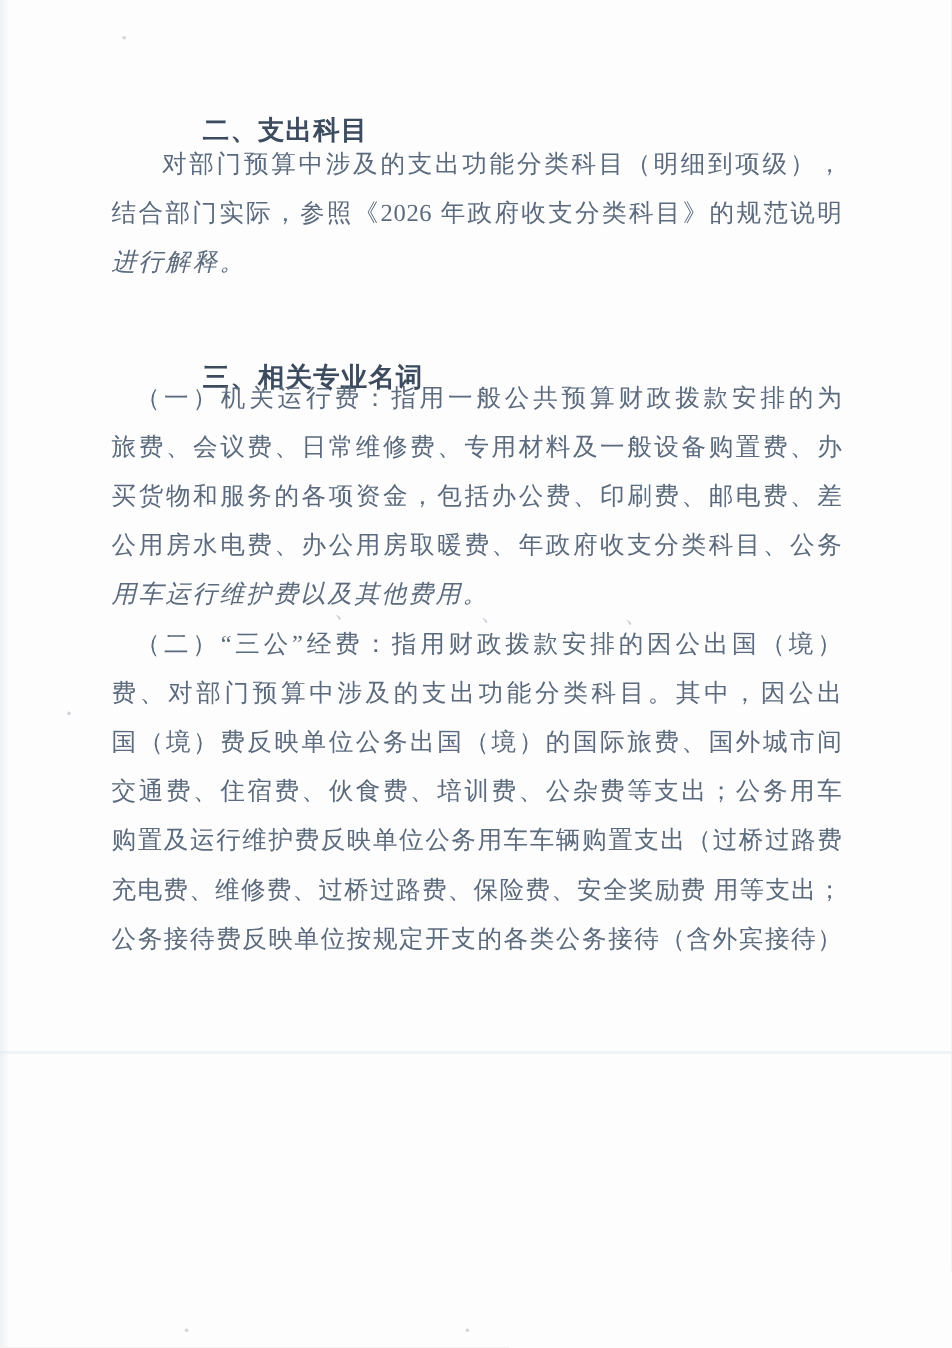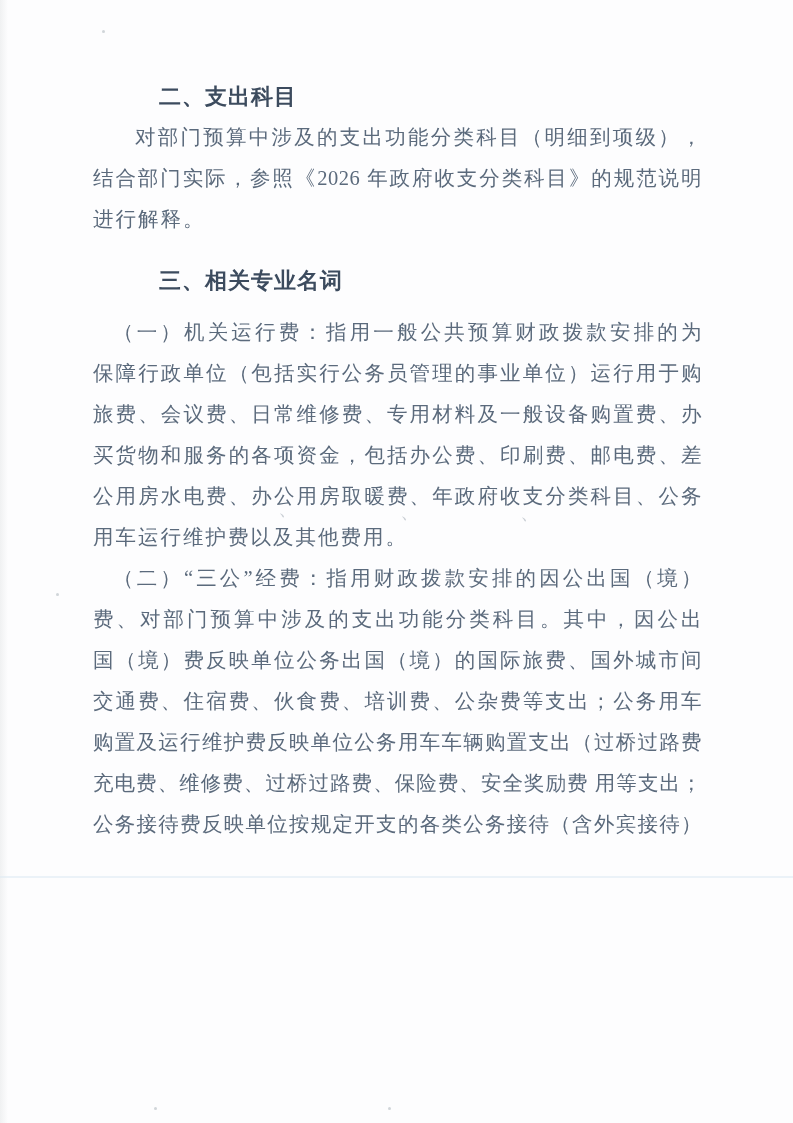--- a/index.html
+++ b/index.html
@@ -11,35 +11,35 @@
     background:#fdfdfe;
     font-family:"Liberation Serif","DejaVu Serif",serif;
     overflow:hidden;
   }
   
   .edge-shade{
     position:absolute;left:0;top:0;width:8px;height:100%;
     background:linear-gradient(90deg,#f0f1f2,#fdfdfe);
   }
   .heading{
-    position:absolute;left:93px;width:609px;margin:6px;
+    position:absolute;left:93px;width:609px;margin:16px;
     font-size:22px;font-weight:700;color:#3c4b5e;
-    letter-spacing:1px;line-height:34px;font-family:Liberation Mono, monospace;
+    letter-spacing:1px;line-height:34px;
   }
   .block{
     position:absolute;left:93px;width:609px;color:#5b6a7c;
   }
   .ln{
     height:41px;line-height:41px;font-size:20.5px;
     letter-spacing:.5px;
     text-align:justify;
     text-align-last:justify;
     text-justify:inter-character;
   }
-  .ln.end{text-align-last:left;letter-spacing:2px;}
+  .ln.end{text-align-last:left;letter-spacing:2px;font-style:italic;}
   .ind-text{padding-left:42px;}
   .ind-paren{padding-left:20px;}
   .heading-indent{padding-left:60px;}
   
   .ghost{
     position:absolute;color:#5b6a7c;opacity:.32;
     font-size:20px;line-height:20px;
   }
   .speck{
     position:absolute;width:3px;height:3px;border-radius:50%;
@@ -58,25 +58,24 @@
   <div class="edge-shade"></div>
 
   <h2 class="heading heading-indent" style="top:76px">二、支出科目</h2>
 
   <div class="block" style="top:117px">
     <div class="ln ind-text">对部门预算中涉及的支出功能分类科目（明细到项级），</div>
     <div class="ln">结合部门实际，参照《2026 年政府收支分类科目》的规范说明</div>
     <div class="ln end">进行解释。</div>
   </div>
 
-  <h2 class="heading heading-indent" style="top:260px">三、相关专业名词</h2>
+  <h2 class="heading heading-indent" style="top:282px">三、相关专业名词</h2>
 
   <div class="block" style="top:312px">
     <div class="ln ind-paren">（一）机关运行费：指用一般公共预算财政拨款安排的为</div>
-    <div class="ln">保障行政单位（包括实行公务员管理的事业单位）运行用于购</div>
     <div class="ln">旅费、会议费、日常维修费、专用材料及一般设备购置费、办</div>
     <div class="ln">买货物和服务的各项资金，包括办公费、印刷费、邮电费、差</div>
     <div class="ln">公用房水电费、办公用房取暖费、年政府收支分类科目、公务</div>
     <div class="ln end">用车运行维护费以及其他费用。</div>
     <div class="ln ind-paren">（二）“三公”经费：指用财政拨款安排的因公出国（境）</div>
     <div class="ln">费、对部门预算中涉及的支出功能分类科目。其中，因公出</div>
     <div class="ln">国（境）费反映单位公务出国（境）的国际旅费、国外城市间</div>
     <div class="ln">交通费、住宿费、伙食费、培训费、公杂费等支出；公务用车</div>
     <div class="ln">购置及运行维护费反映单位公务用车车辆购置支出（过桥过路费</div>
     <div class="ln">充电费、维修费、过桥过路费、保险费、安全奖励费 用等支出；</div>

